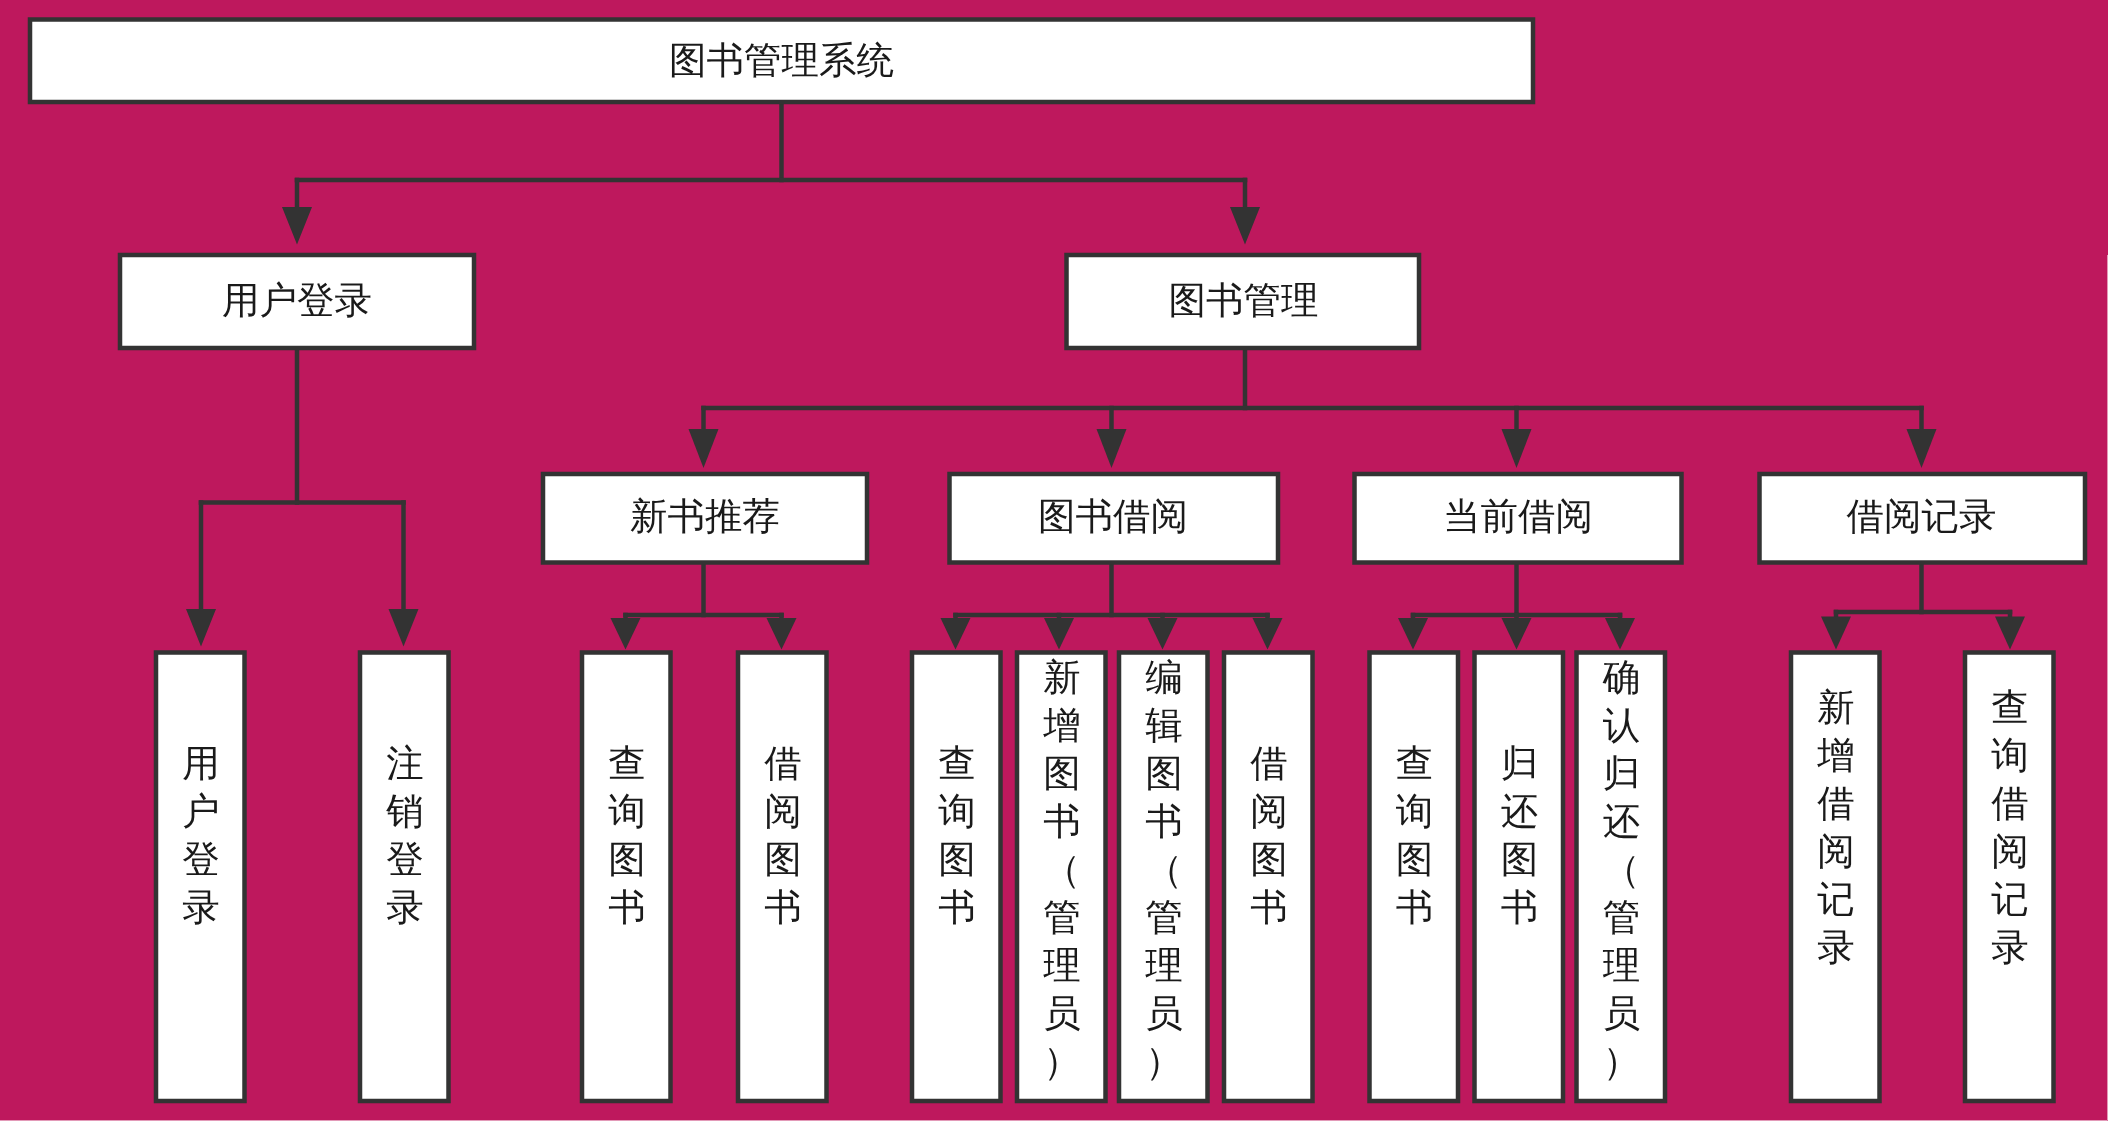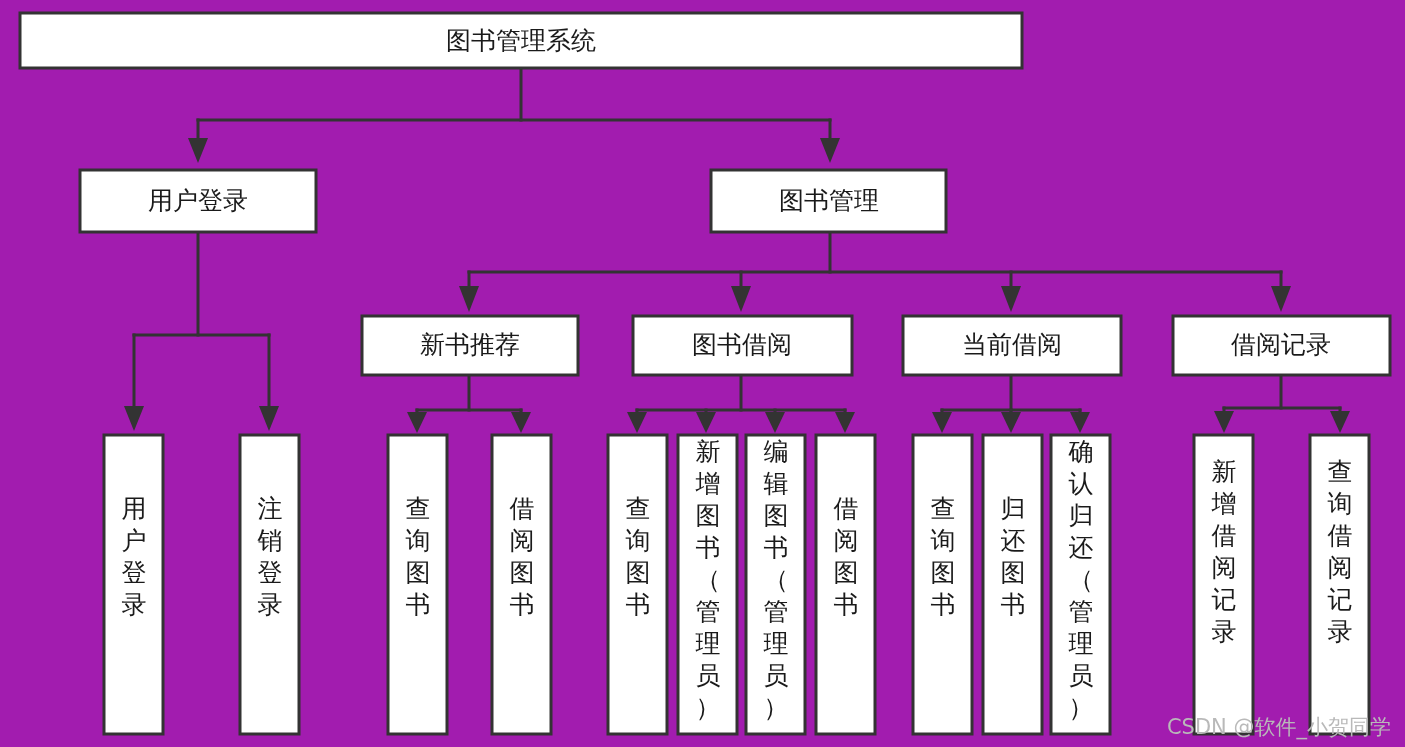--- a/index.html
+++ b/index.html
@@ -10,21 +10,21 @@
   body {
     width: 1405px;
     height: 747px;
     font-family: "DejaVu Sans", "Liberation Sans", sans-serif;
     overflow: hidden;
   }
   #diagram-root {
     position: relative;
     width: 1405px;
     height: 747px;
-    background: #a21caf;
+    background: #be185d;
   }
   svg.canvas {
     position: absolute;
     top: 0;
     left: 0;
     width: 1405px;
     height: 747px;
   }
   .node-box {
     fill: #ffffff;
@@ -232,15 +232,14 @@
       <rect class="node-box" x="1194" y="435" width="59" height="299"></rect>
       <text class="node-label-v" x="1224" y="480"><tspan x="1224" dy="0">新</tspan><tspan x="1224" dy="32">增</tspan><tspan x="1224" dy="32">借</tspan><tspan x="1224" dy="32">阅</tspan><tspan x="1224" dy="32">记</tspan><tspan x="1224" dy="32">录</tspan></text>
     </g>
     <g>
       <rect class="node-box" x="1310" y="435" width="59" height="299"></rect>
       <text class="node-label-v" x="1340" y="480"><tspan x="1340" dy="0">查</tspan><tspan x="1340" dy="32">询</tspan><tspan x="1340" dy="32">借</tspan><tspan x="1340" dy="32">阅</tspan><tspan x="1340" dy="32">记</tspan><tspan x="1340" dy="32">录</tspan></text>
     </g>
 
   </svg>
 
-  <div class="watermark">CSDN @软件_小贺同学</div>
 
 </div>
 
 </body></html>

